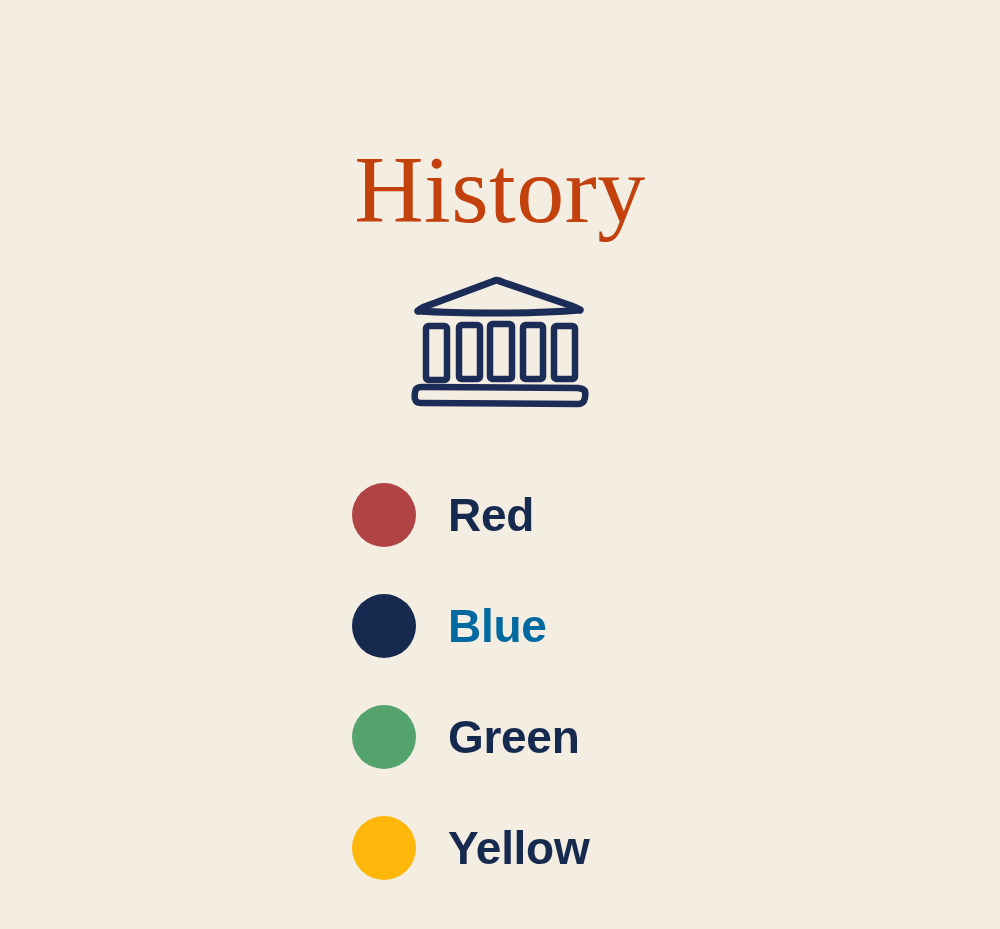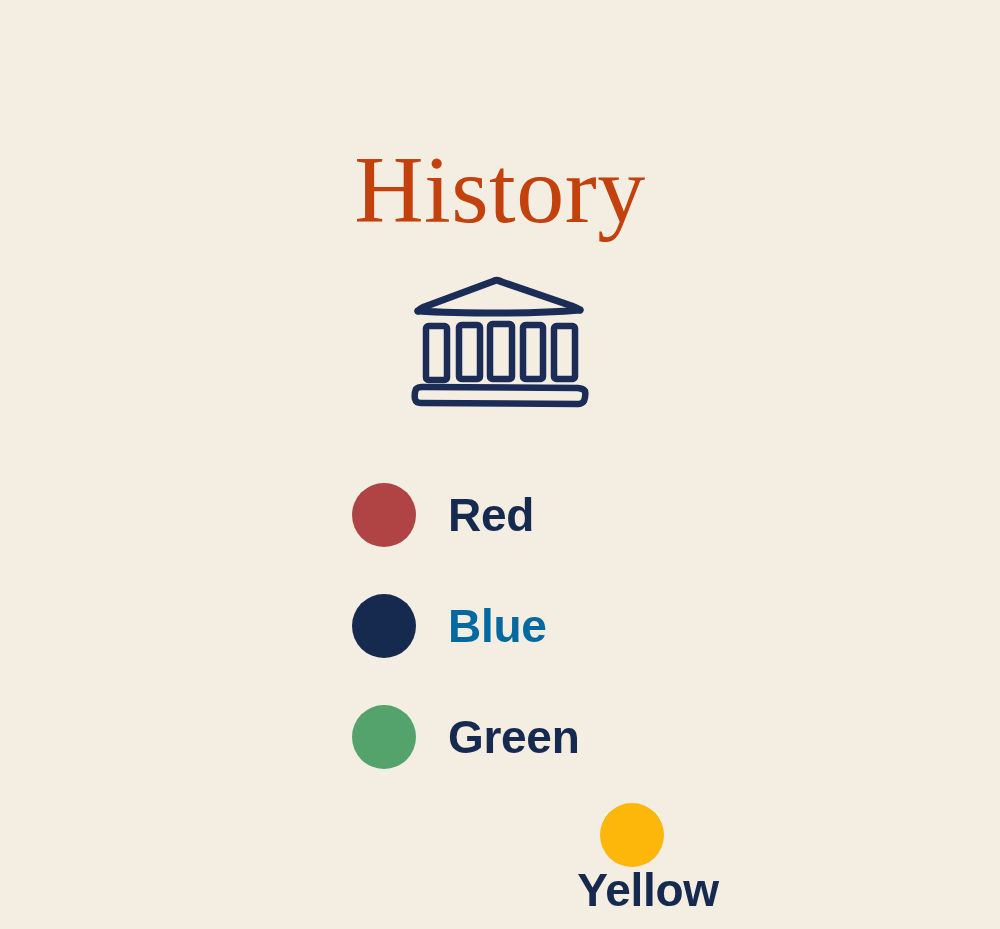--- a/index.html
+++ b/index.html
@@ -65,21 +65,20 @@
   }
   .option-row {
     display: flex;
     align-items: center;
     height: 90px;
     margin-bottom: 21px;
     cursor: pointer;
   }
   .option-row:last-child {
     margin-bottom: 0;
-    flex-direction: column;
   }
   .option-swatch {
     flex: 0 0 auto;
     width: 64px;
     height: 64px;
     border-radius: 50%;
   }
   .option-label {
     margin-left: 32px;
     font-family: "Liberation Sans", "DejaVu Sans", sans-serif;

